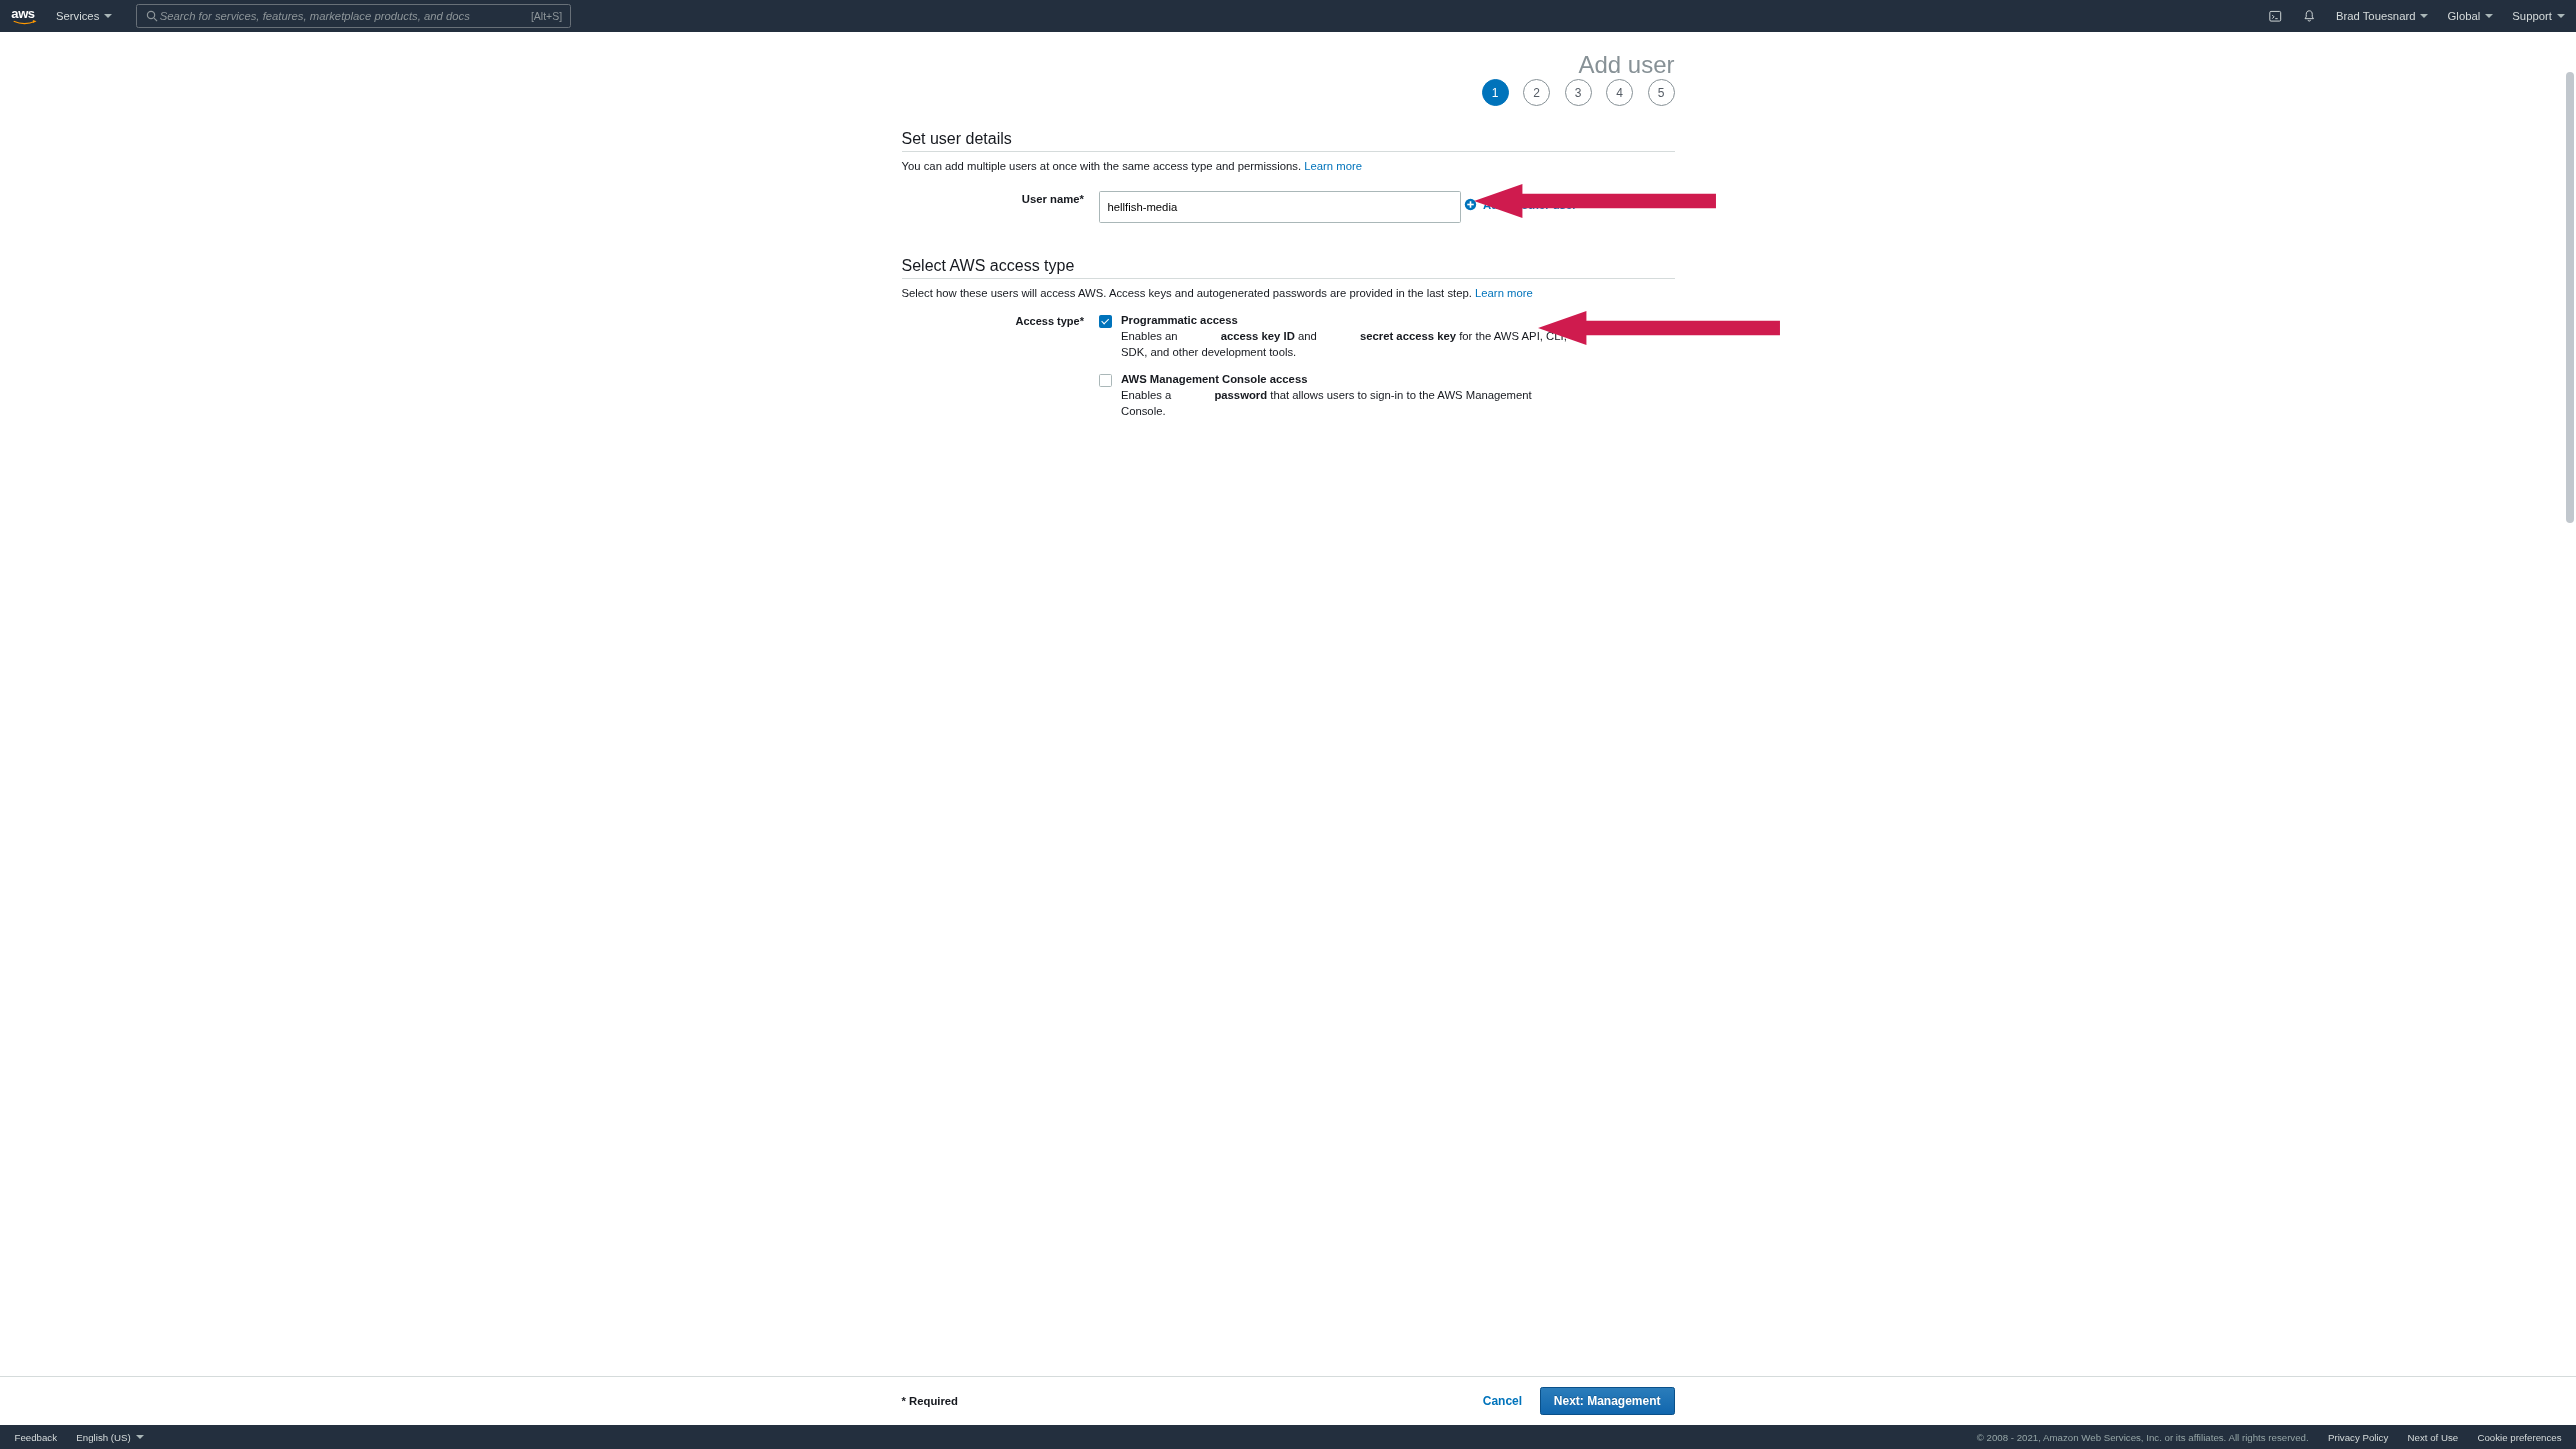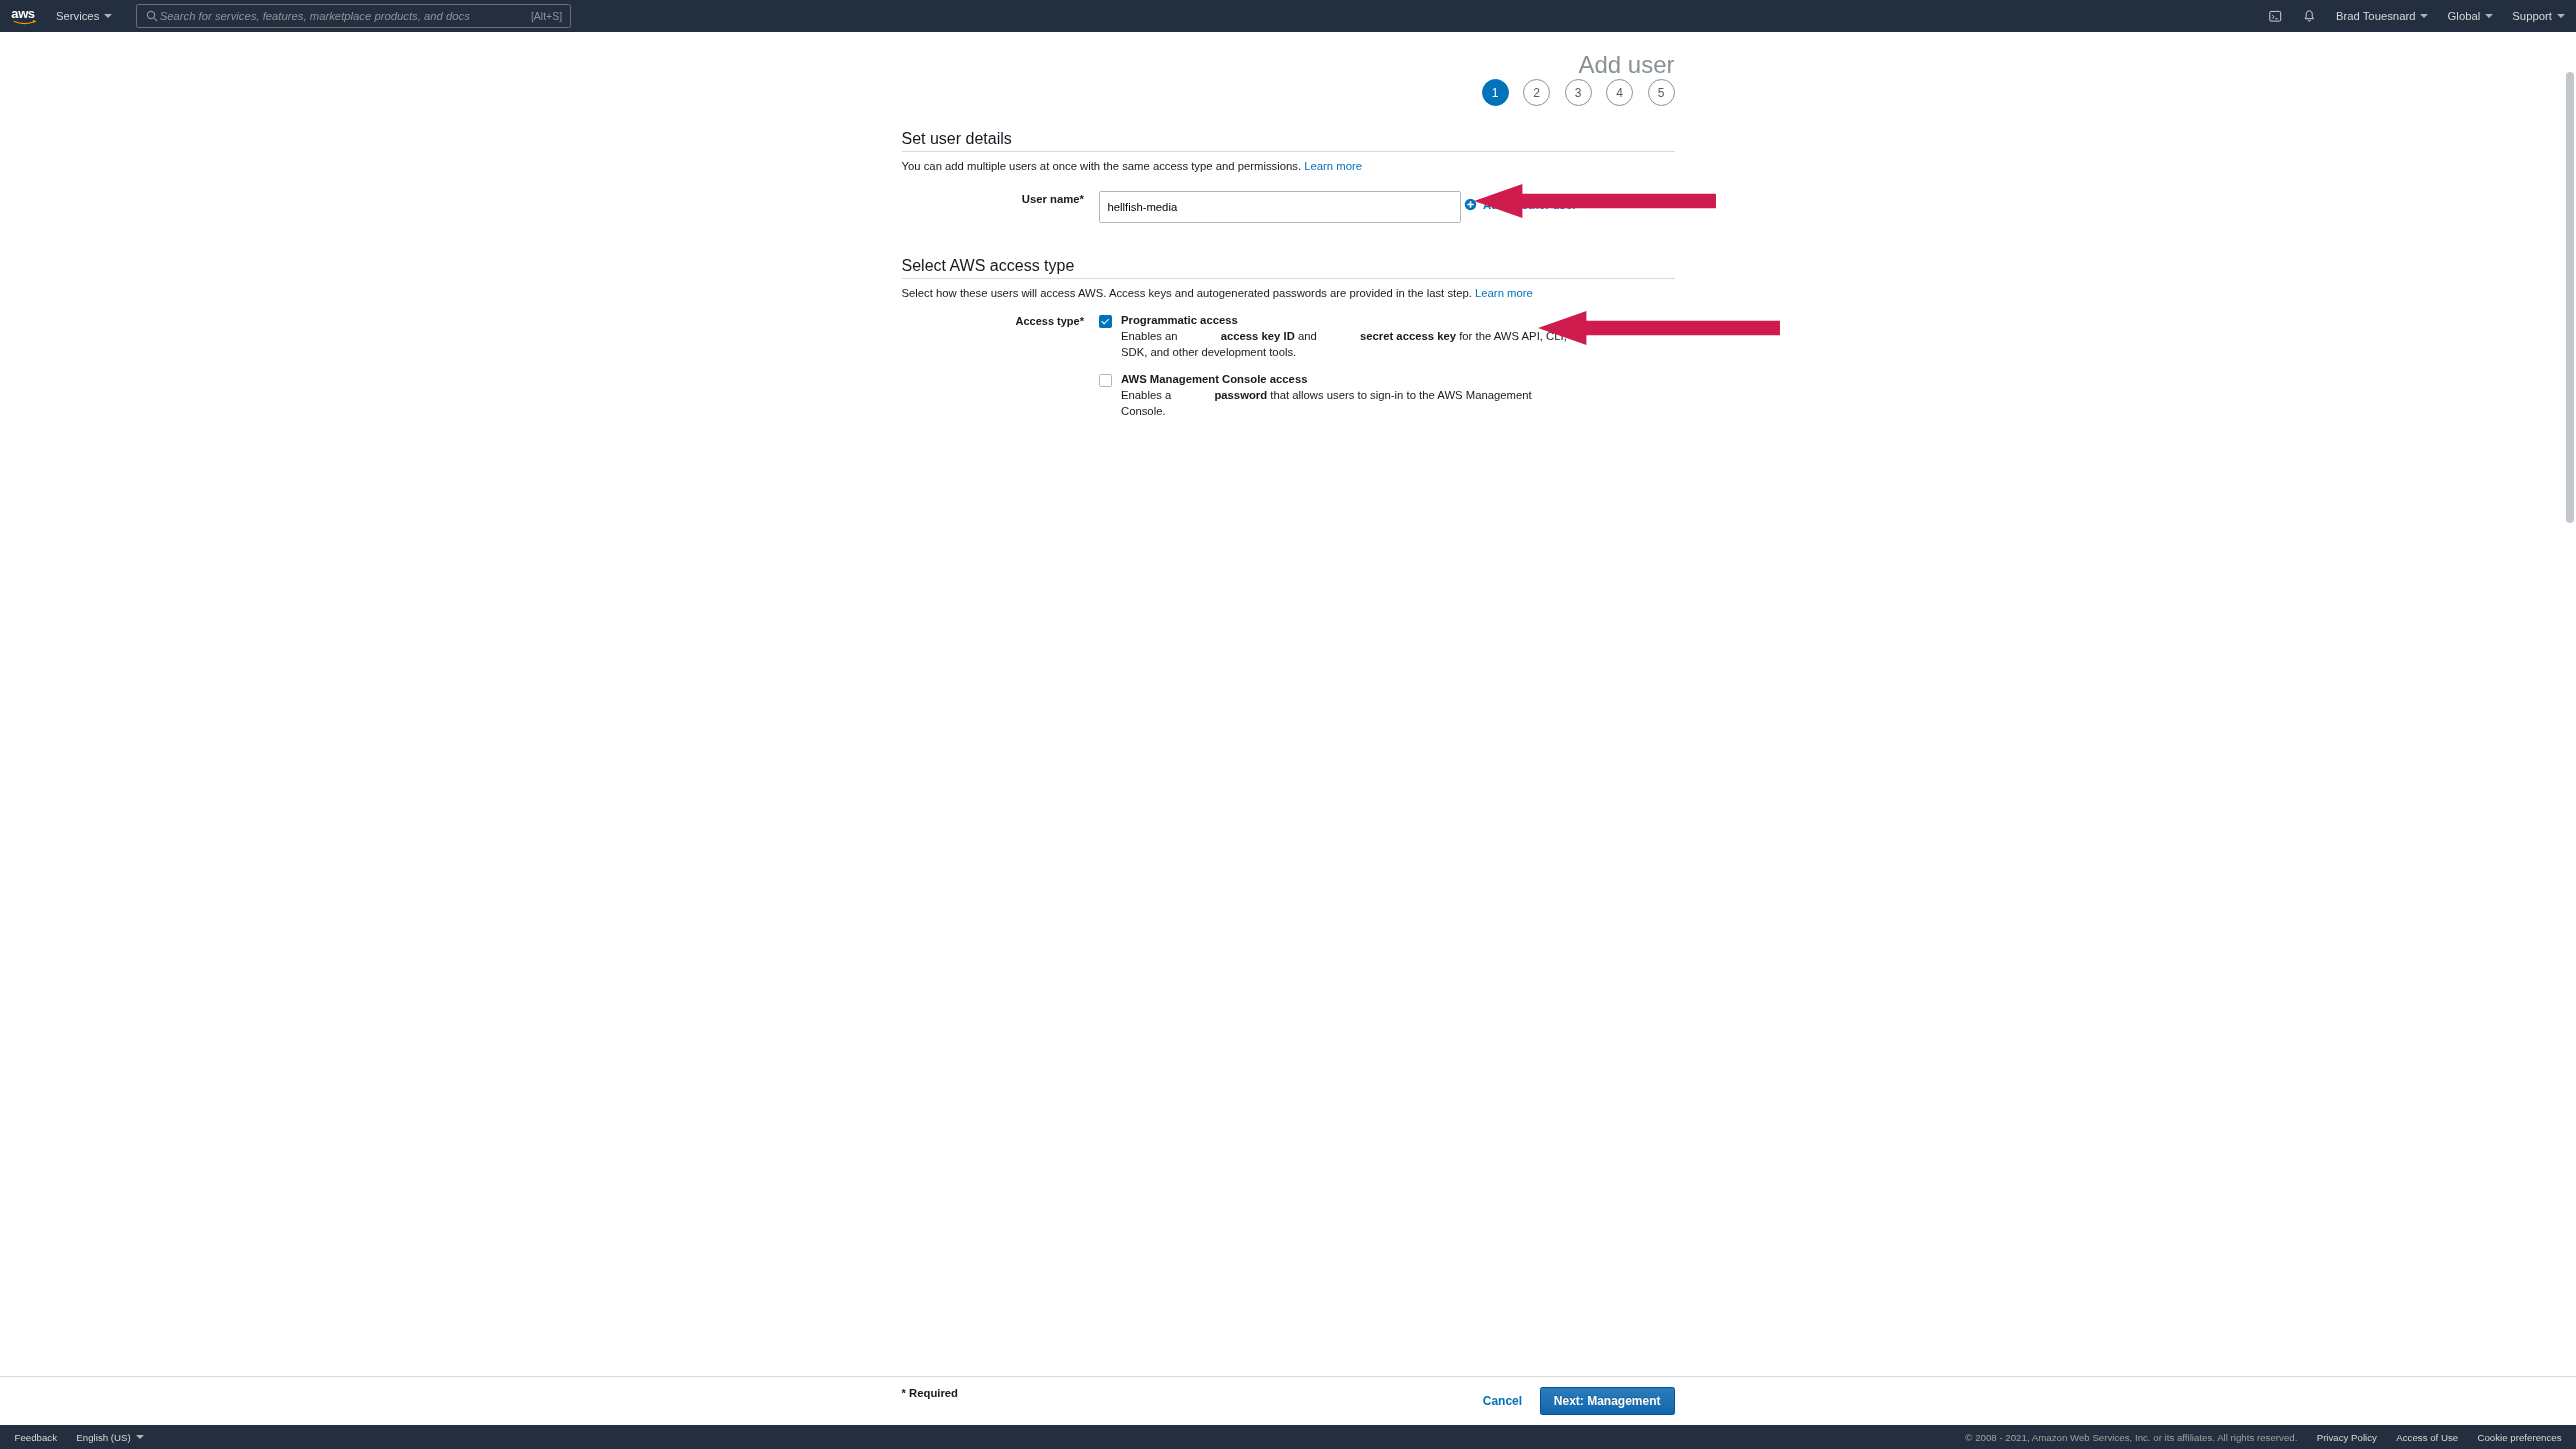--- a/index.html
+++ b/index.html
@@ -49,21 +49,21 @@
   .cbox { width: 13px; height: 13px; border: 0.8px solid #aab7b8; border-radius: 1.6px; display: inline-flex; align-items: center; justify-content: center; cursor: pointer; background: #fff; }
   .cbox.checked { background: #0073bb; border-color: #0073bb; }
   .cbox.checked::after { content: ""; width: 3.2px; height: 6.4px; border: solid #fff; border-width: 0 1.6px 1.6px 0; transform: rotate(45deg); margin-top: -1.6px; }
   .check-text { flex: 1; max-width: 451px; }
   .check-title { font-weight: 700; font-size: 11.3px; margin-bottom: 1.6px; }
   .check-desc { font-size: 11.3px; color: #16191f; line-height: 1.45; }
   .check-desc b { font-weight: 700; margin-left: 40px; }
 
   
   .action-bar { border-top: 0.8px solid #d5dbdb; padding: 9.7px 0; }
-  .action-inner { max-width: 773px; margin: 0 auto; display: flex; }
+  .action-inner { max-width: 773px; margin: 0 auto; display: flex; align-items: center; }
   .required-note { font-weight: 700; font-size: 11.3px; }
   .actions { margin-left: auto; display: flex; align-items: center; gap: 17.7px; }
   .btn-cancel { background: none; border: none; color: #0073bb; font-weight: 700; font-size: 12px; cursor: pointer; }
   .btn-primary { background: #0073bb; background-image: linear-gradient(#2b7dbb, #1166ae); border: 0.8px solid #0a5089; border-radius: 2.4px; color: #ffffff; font-weight: 700; font-size: 12px; padding: 6.4px 13px; cursor: pointer; text-shadow: 0 -0.8px 0 rgba(0,0,0,0.2); }
 
   
   .footer { background: #232f3e; color: #d5dbdb; font-size: 9.7px; height: 24px; display: flex; align-items: center; padding: 0 14.5px; gap: 19.3px; }
   .footer .lang { display: flex; align-items: center; gap: 4.8px; cursor: pointer; }
   .footer .copy { margin-left: auto; color: #95a5a6; }
   .footer a { color: #d5dbdb; text-decoration: none; cursor: pointer; }
@@ -220,16 +220,16 @@
 </div>
 
 <div class="footer">
   <a>Feedback</a>
   <div class="lang">
     <span>English (US)</span>
     <span class="caret-down"></span>
   </div>
   <span class="copy">© 2008 - 2021, Amazon Web Services, Inc. or its affiliates. All rights reserved.</span>
   <a>Privacy Policy</a>
-  <a>Access of Use</a>
+  <a>Next of Use</a>
   <a>Cookie preferences</a>
 </div>
 
 
 </body></html>

